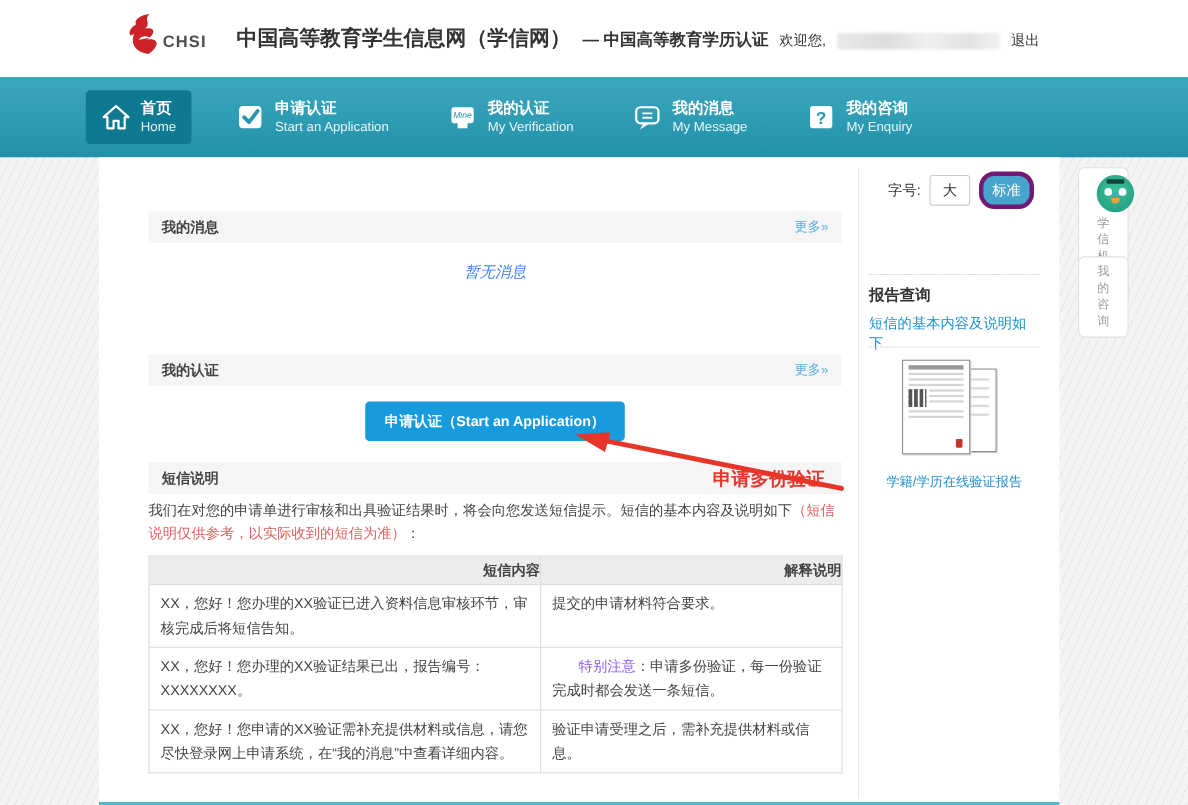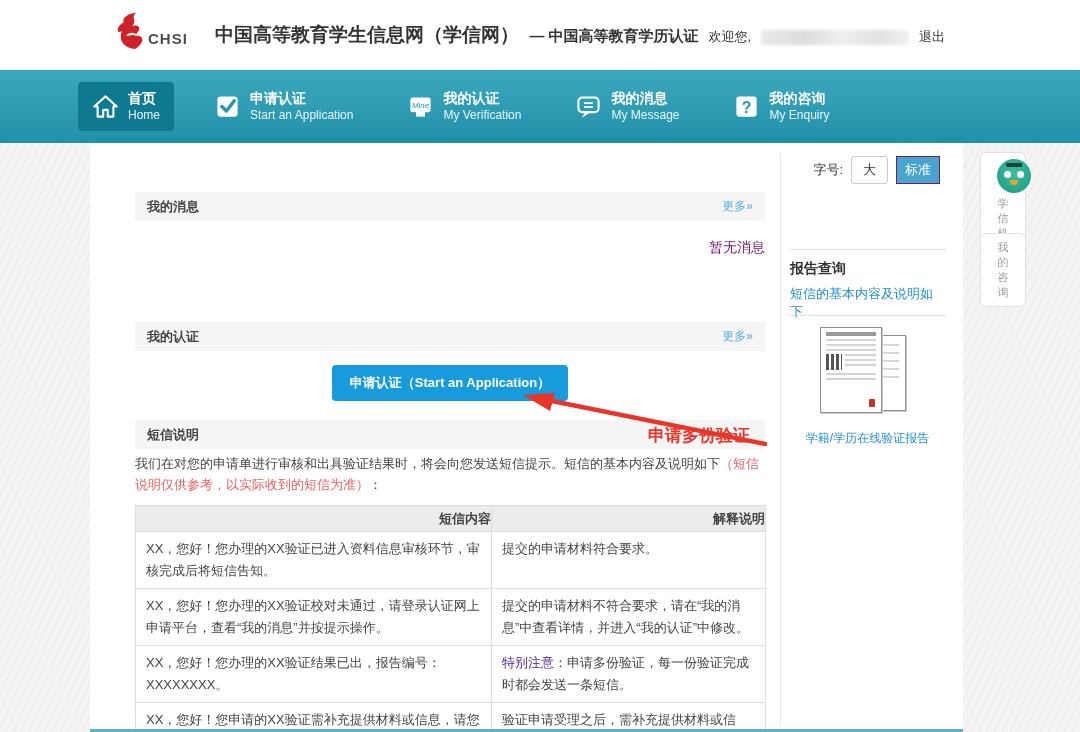--- a/index.html
+++ b/index.html
@@ -54,56 +54,56 @@
   .bottom-strip { position:absolute; left:0; bottom:0; width:100%; height:3px; background:#57b6c9; }
 
   
   .font-controls { position:absolute; top:13px; right:23px; display:flex; align-items:center; gap:8px; }
   .font-label { font-size:13px; color:#333; }
   .btn-large {
     font-size:13px; color:#333; background:#fff; border:1px solid #ccc; border-radius:3px;
     padding:4px 11px; cursor:pointer;
   }
   .btn-standard {
-    font-size:13px; color:#fff; background:#46a4cd; border:1px solid #701a75; border-radius:0;
+    font-size:13px; color:#fff; background:#46a4cd; border:4px solid #701a75; border-radius:14px;
     padding:4px 8px; cursor:pointer;
   }
 
   
   .main-col { position:absolute; left:45px; top:0; width:630px; }
   .section-header {
     position:absolute; left:0; width:630px; height:29px; background:#f5f5f5;
     display:flex; align-items:center; justify-content:space-between; padding:0 12px;
   }
   .section-title { font-size:13px; font-weight:bold; color:#444; }
   .more-link { font-size:12px; color:#58aede; cursor:pointer; }
   .hd-messages { top:49px; }
   .hd-cert { top:179px; }
   .hd-sms { top:277px; }
-  .empty-msg { position:absolute; top:96px; width:630px; text-align:right; font-size:14px; color:#701a75; }
+  .empty-msg { position:absolute; top:96px; width:630px; text-align:center; font-size:14px; color:#3b82f6;font-style:italic; }
   .apply-btn-row { position:absolute; top:222px; width:630px; text-align:center; }
   .apply-btn {
     display:inline-block; background:#189bdc; color:#fff; font-size:13px; font-weight:bold;
     border:none; border-radius:4px; padding:9px 18px; cursor:pointer;
   }
   .sms-intro { position:absolute; top:310px; width:630px; font-size:13px; line-height:21px; color:#444; }
   .red-text { color:#e46060; }
 
   .sms-table { position:absolute; top:362px; width:630px; border-collapse:collapse; table-layout:fixed; }
   .sms-table th {
     border:1px solid #ddd; background:#ececec; font-size:13px; font-weight:bold; color:#444;
     height:26px; text-align:right;
   }
   .sms-table td {
     border:1px solid #ddd; font-size:13px; color:#444; line-height:22px;
     padding:6px 10px; vertical-align:top; background:#fff;
   }
   .col-content { width:356px; }
   .col-explain { width:274px; }
-  .special-red { color:#4c1d95; }
+  .special-red { color:#8b5cf6;margin-left:24px; }
 
   
   .arrow-annotation { position:absolute; left:420px; top:240px; z-index:5; pointer-events:none; }
   .arrow-label {
     position:absolute; left:558px; top:281px; z-index:5; font-size:17px; font-weight:bold; color:#e8352a;
   }
 
   
   .v-divider { position:absolute; left:690px; top:10px; bottom:6px; width:1px; background:#e6e6e6; }
   .sidebar { position:absolute; left:700px; top:0; width:155px; }
@@ -266,24 +266,20 @@
             <th class="col-content">短信内容</th>
             <th class="col-explain">解释说明</th>
           </tr>
         </thead>
         <tbody>
           <tr>
             <td>XX，您好！您办理的XX验证已进入资料信息审核环节，审核完成后将短信告知。</td>
             <td>提交的申请材料符合要求。</td>
           </tr>
           <tr>
-            <td>XX，您好！您办理的XX验证校对未通过，请登录认证网上申请平台，查看“我的消息”并按提示操作。</td>
-            <td>提交的申请材料不符合要求，请在“我的消息”中查看详情，并进入“我的认证”中修改。</td>
-          </tr>
-          <tr>
             <td>XX，您好！您办理的XX验证结果已出，报告编号：XXXXXXXX。</td>
             <td><span class="special-red">特别注意</span><span>：申请多份验证，每一份验证完成时都会发送一条短信。</span></td>
           </tr>
           <tr>
             <td>XX，您好！您申请的XX验证需补充提供材料或信息，请您尽快登录网上申请系统，在“我的消息”中查看详细内容。</td>
             <td>验证申请受理之后，需补充提供材料或信息。</td>
           </tr>
         </tbody>
       </table>
     </div>

